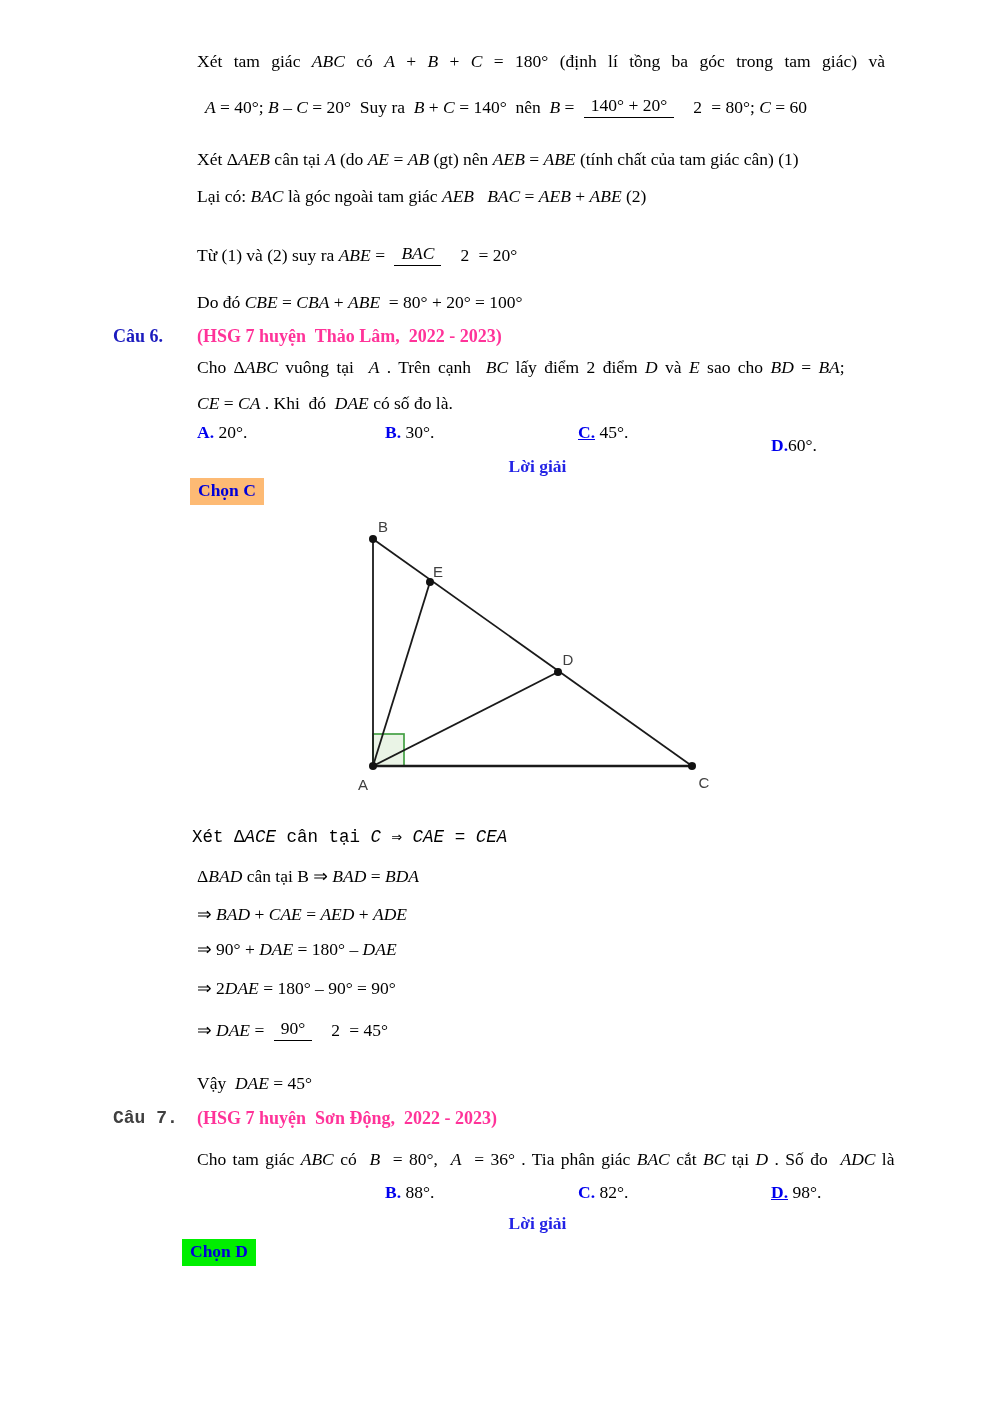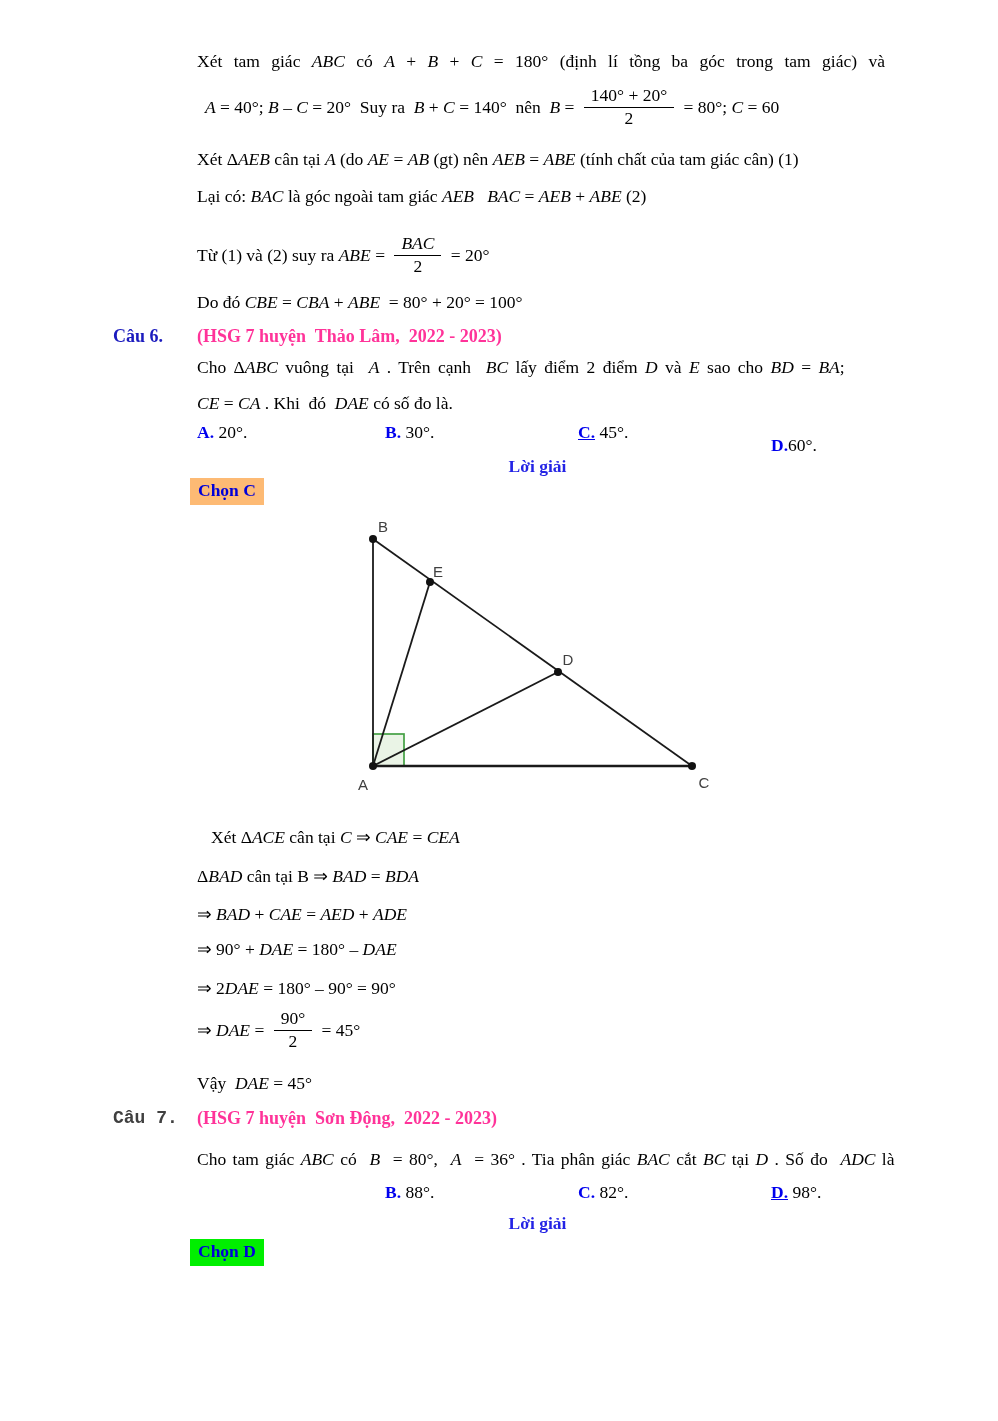--- a/index.html
+++ b/index.html
@@ -5,21 +5,21 @@
   html,body{margin:0;padding:0;}
   body{
     width:998px;height:1421px;position:relative;background:#ffffff;
     font-family:"Liberation Serif",serif;font-size:17.5px;color:#000;
     overflow:hidden;
   }
   .abs{position:absolute;white-space:pre;line-height:1.3;}
   .rich span{white-space:pre;}
   .mi{font-style:italic;}
   .fracline{display:flex;align-items:center;height:54px;}
-  .frac{display:inline-flex;flex-direction:column;align-items:center;vertical-align:middle;margin:0 5px;line-height:1.1;}
+  .frac{display:inline-flex;flex-direction:row;align-items:center;vertical-align:middle;margin:0 5px;line-height:1.1;gap:19px;}
   .fnum{border-bottom:1.6px solid #000;padding:0 7px 2px;}
   .fden{padding-top:1px;}
   .ws7{word-spacing:7px;}
   .ws3{word-spacing:3px;}
   .ws2{word-spacing:2px;}
   .cau-label{font-weight:bold;font-size:18px;}
   .cau-source{font-weight:bold;font-size:18px;}
   .opt-letter{font-weight:bold;}
   .opt-letter.correct{text-decoration:underline;}
   .solution-header{font-weight:bold;text-align:center;}
@@ -62,33 +62,33 @@
     <circle cx="90" cy="72" r="4" fill="#111"></circle>
     <text x="98" y="67" text-anchor="middle" fill="#404040" font-family="&quot;Liberation Sans&quot;, sans-serif" font-size="15">E</text>
     <circle cx="218" cy="162" r="4" fill="#111"></circle>
     <text x="228" y="155" text-anchor="middle" fill="#404040" font-family="&quot;Liberation Sans&quot;, sans-serif" font-size="15">D</text>
     <circle cx="33" cy="256" r="4" fill="#111"></circle>
     <text x="23" y="280" text-anchor="middle" fill="#404040" font-family="&quot;Liberation Sans&quot;, sans-serif" font-size="15">A</text>
     <circle cx="352" cy="256" r="4" fill="#111"></circle>
     <text x="364" y="278" text-anchor="middle" fill="#404040" font-family="&quot;Liberation Sans&quot;, sans-serif" font-size="15">C</text>
   </svg>
 
-<div class="abs rich" style="left:211px;top:826px;"><span>Xét Δ</span><span class="mi">ACE</span><span> cân tại </span><span class="mi">C</span><span> ⇒ </span><span class="mi">CAE</span><span> = </span><span class="mi">CEA</span></div>
+<div class="abs rich" style="left:192px;top:826px;font-family:Liberation Mono, monospace;"><span>Xét Δ</span><span class="mi">ACE</span><span> cân tại </span><span class="mi">C</span><span> ⇒ </span><span class="mi">CAE</span><span> = </span><span class="mi">CEA</span></div>
 <div class="abs rich" style="left:197px;top:865px;"><span>Δ</span><span class="mi">BAD</span><span> cân tại B ⇒ </span><span class="mi">BAD</span><span> = </span><span class="mi">BDA</span></div>
 <div class="abs rich" style="left:197px;top:903px;"><span>⇒ </span><span class="mi">BAD</span><span> + </span><span class="mi">CAE</span><span> = </span><span class="mi">AED</span><span> + </span><span class="mi">ADE</span></div>
 <div class="abs rich" style="left:197px;top:938px;font-family:Liberation Serif, serif;"><span>⇒ 90° + </span><span class="mi">DAE</span><span> = 180° – </span><span class="mi">DAE</span></div>
 <div class="abs rich" style="left:197px;top:977px;"><span>⇒ 2</span><span class="mi">DAE</span><span> = 180° – 90° = 90°</span></div>
 <div class="abs rich fracline" style="left:197px;top:1003px;"><span>⇒ </span><span class="mi">DAE</span><span> = </span><span class="frac"><span class="fnum">90°</span><span class="fden">2</span></span><span> = 45°</span></div>
 <div class="abs rich" style="left:197px;top:1072px;"><span>Vậy  </span><span class="mi">DAE</span><span> = 45°</span></div>
 
 <div class="abs cau-label" style="left:113px;top:1107px;color:#404040;font-family:Liberation Mono, monospace;">Câu 7.</div>
 <div class="abs cau-source" style="left:197px;top:1107px;color:#ff3399;">(HSG 7 huyện  Sơn Động,  2022 - 2023)</div>
 <div class="abs rich ws2" style="left:197px;top:1148px;"><span>Cho tam giác </span><span class="mi">ABC</span><span> có  </span><span class="mi">B</span><span>  = 80°,  </span><span class="mi">A</span><span>  = 36° . Tia phân giác </span><span class="mi">BAC</span><span> cắt </span><span class="mi">BC</span><span> tại </span><span class="mi">D</span><span> . Số đo  </span><span class="mi">ADC</span><span> là</span></div>
 
 <div>
   <span class="abs" style="left:197px;top:1242px;"><span class="opt-letter" style="color:#0000ee;">A.</span><span> 90°.</span></span>
   <span class="abs" style="left:385px;top:1181px;"><span class="opt-letter" style="color:#0000ee;">B.</span><span> 88°.</span></span>
   <span class="abs" style="left:578px;top:1181px;"><span class="opt-letter" style="color:#0000ee;">C.</span><span> 82°.</span></span>
   <span class="abs" style="left:771px;top:1181px;"><span class="opt-letter correct" style="color:#0000ee;">D.</span><span> 98°.</span></span>
 </div>
 
 <div class="abs solution-header" style="left:200px;top:1212px;width:675px;color:#2323e5;">Lời giải</div>
-<div class="abs" style="left:190px;top:1239px;"><span class="choice-badge" style="background:#00ef00;color:#0000d8;">Chọn D</span></div>
+<div class="abs" style="left:182px;top:1239px;"><span class="choice-badge" style="background:#00ef00;color:#0000d8;">Chọn D</span></div>
 
 </body></html>

